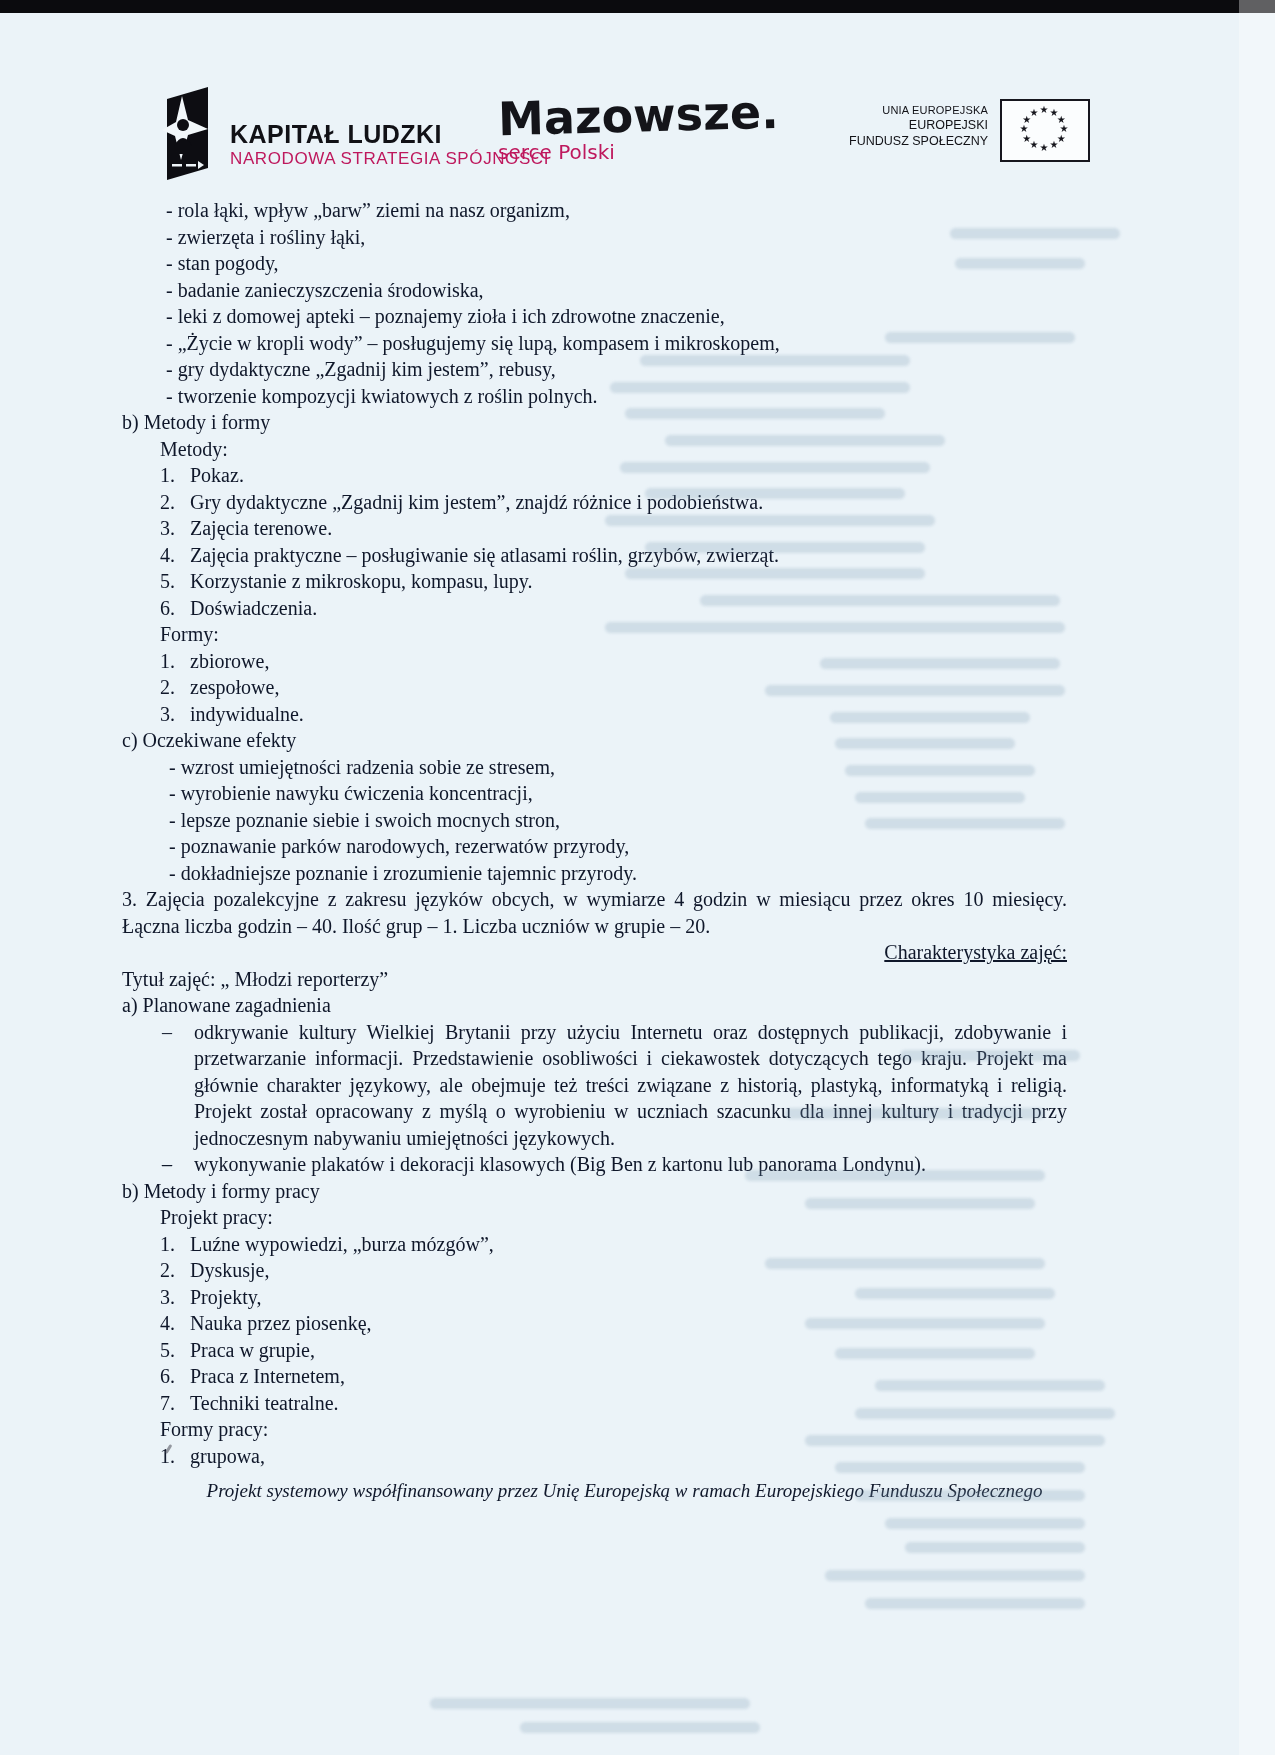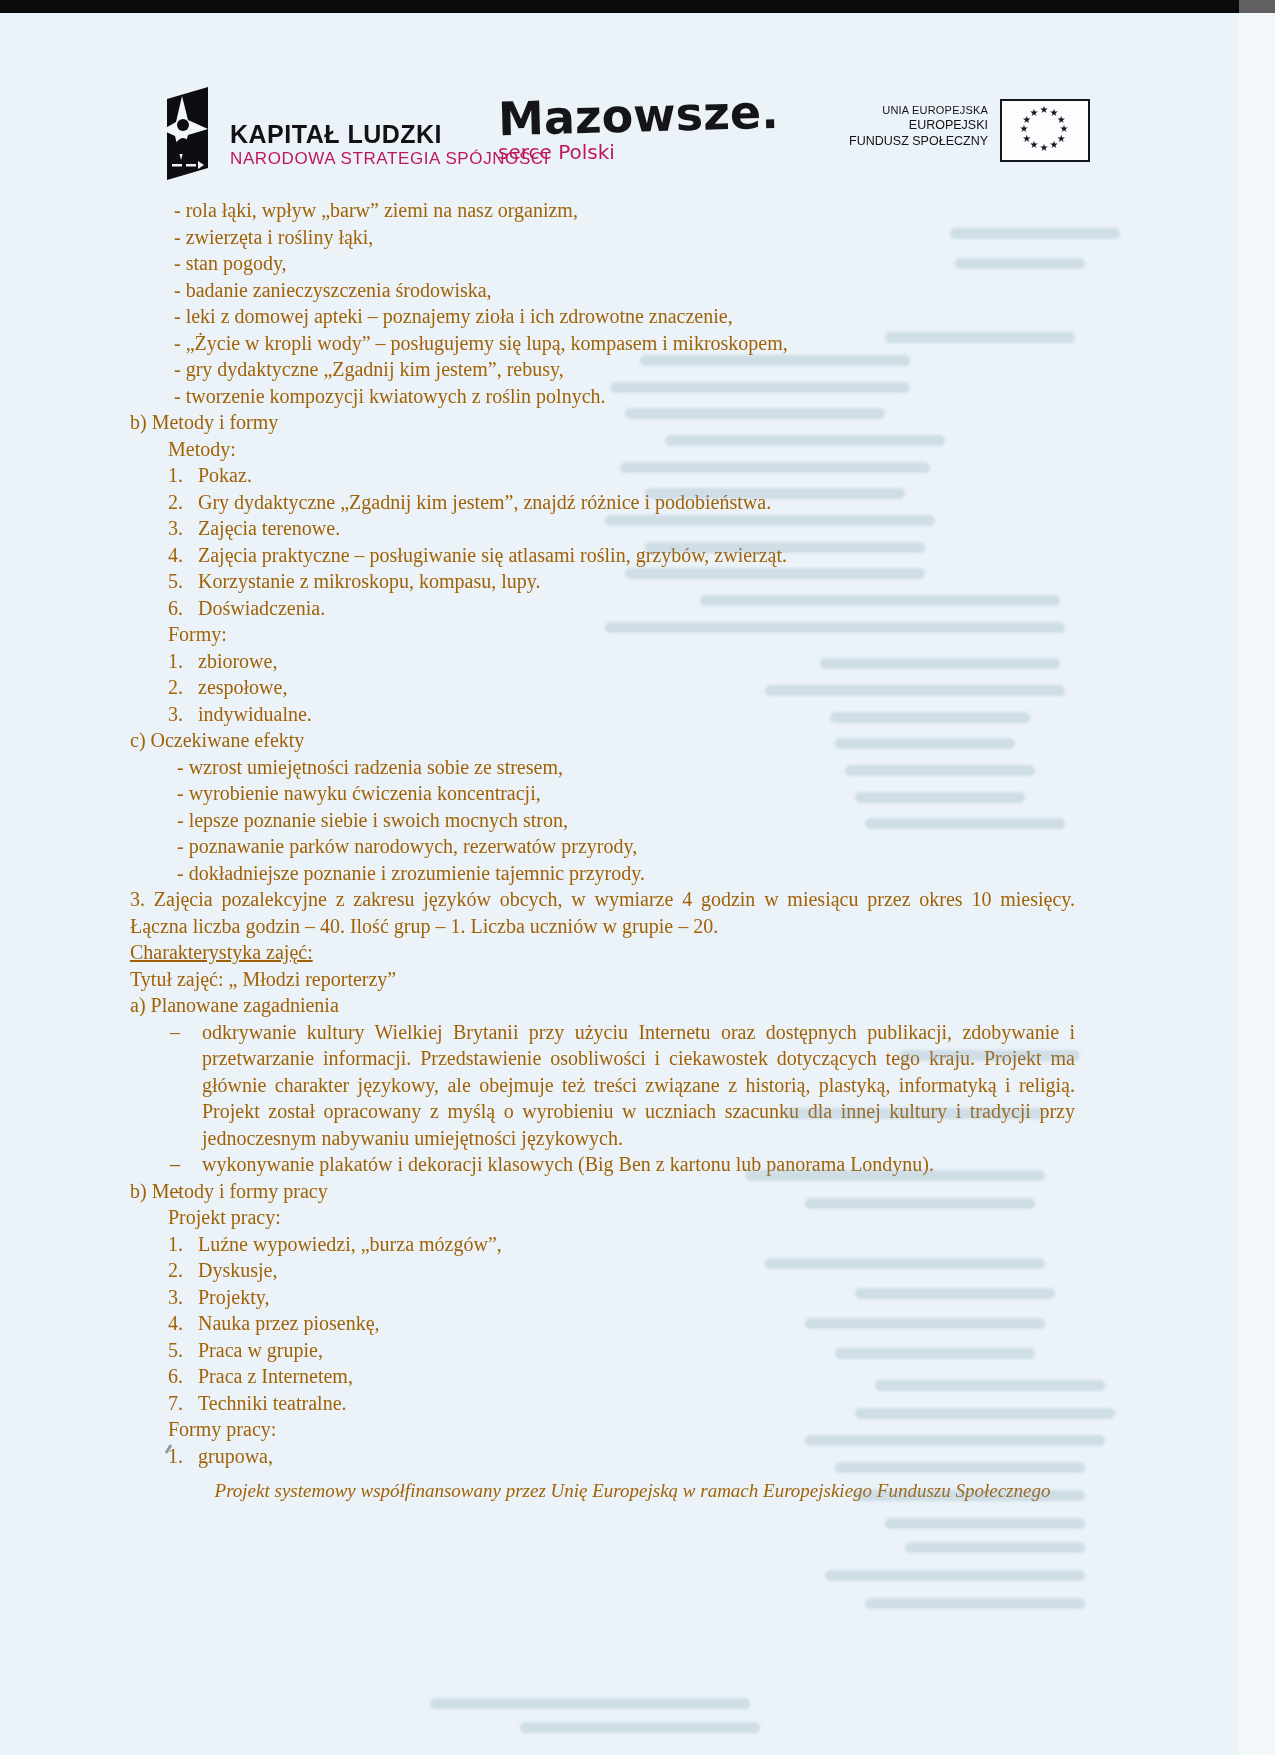--- a/index.html
+++ b/index.html
@@ -26,31 +26,31 @@
     font-family:"Liberation Sans",sans-serif;color:#121217;}
   .eu-l1{font-size:11px;font-weight:normal;letter-spacing:.2px;}
   .eu-l2{font-size:12.5px;margin-top:2px;}
   .eu-l3{font-size:12.5px;margin-top:2px;}
   .eu-flag{position:absolute;left:1000px;top:99px;width:86px;height:59px;
     background:#fbfdfe;border:2px solid #16161e;}
   .star{position:absolute;font-size:10px;color:#15151c;transform:translate(-50%,-50%);
     font-family:"DejaVu Sans",sans-serif;line-height:1;}
 
   
-  .doc{position:absolute;left:130px;top:197px;width:945px;
-    font-size:20px;line-height:26.5px;color:#a16207;}
+  .doc{position:absolute;left:122px;top:197px;width:945px;
+    font-size:20px;line-height:26.5px;color:#0f172a;}
   .line{min-height:26.5px;}
   .dash1{padding-left:44px;}
   .dash2{padding-left:47px;}
   .lvl1{padding-left:38px;}
   .num-row{padding-left:38px;display:flex;}
   .num{width:30px;flex:none;}
   .num-text{flex:auto;}
   .just{text-align:justify;}
-  .underline{text-decoration:underline;}
+  .underline{text-decoration:underline;text-align:right;}
   .hang{position:relative;padding-left:72px;}
   .hang .marker{position:absolute;left:40px;top:0;}
   .footer{margin-top:10px;padding-left:60px;text-align:center;
     font-style:italic;font-size:19px;line-height:24px;}
 
   
   .ghosts{position:absolute;inset:0;pointer-events:none;}
   .ghost{position:absolute;height:11px;border-radius:6px;
     background:rgba(125,156,180,.25);filter:blur(1.5px);}
   .ink-mark{position:absolute;left:167px;top:1444px;width:3px;height:10px;

